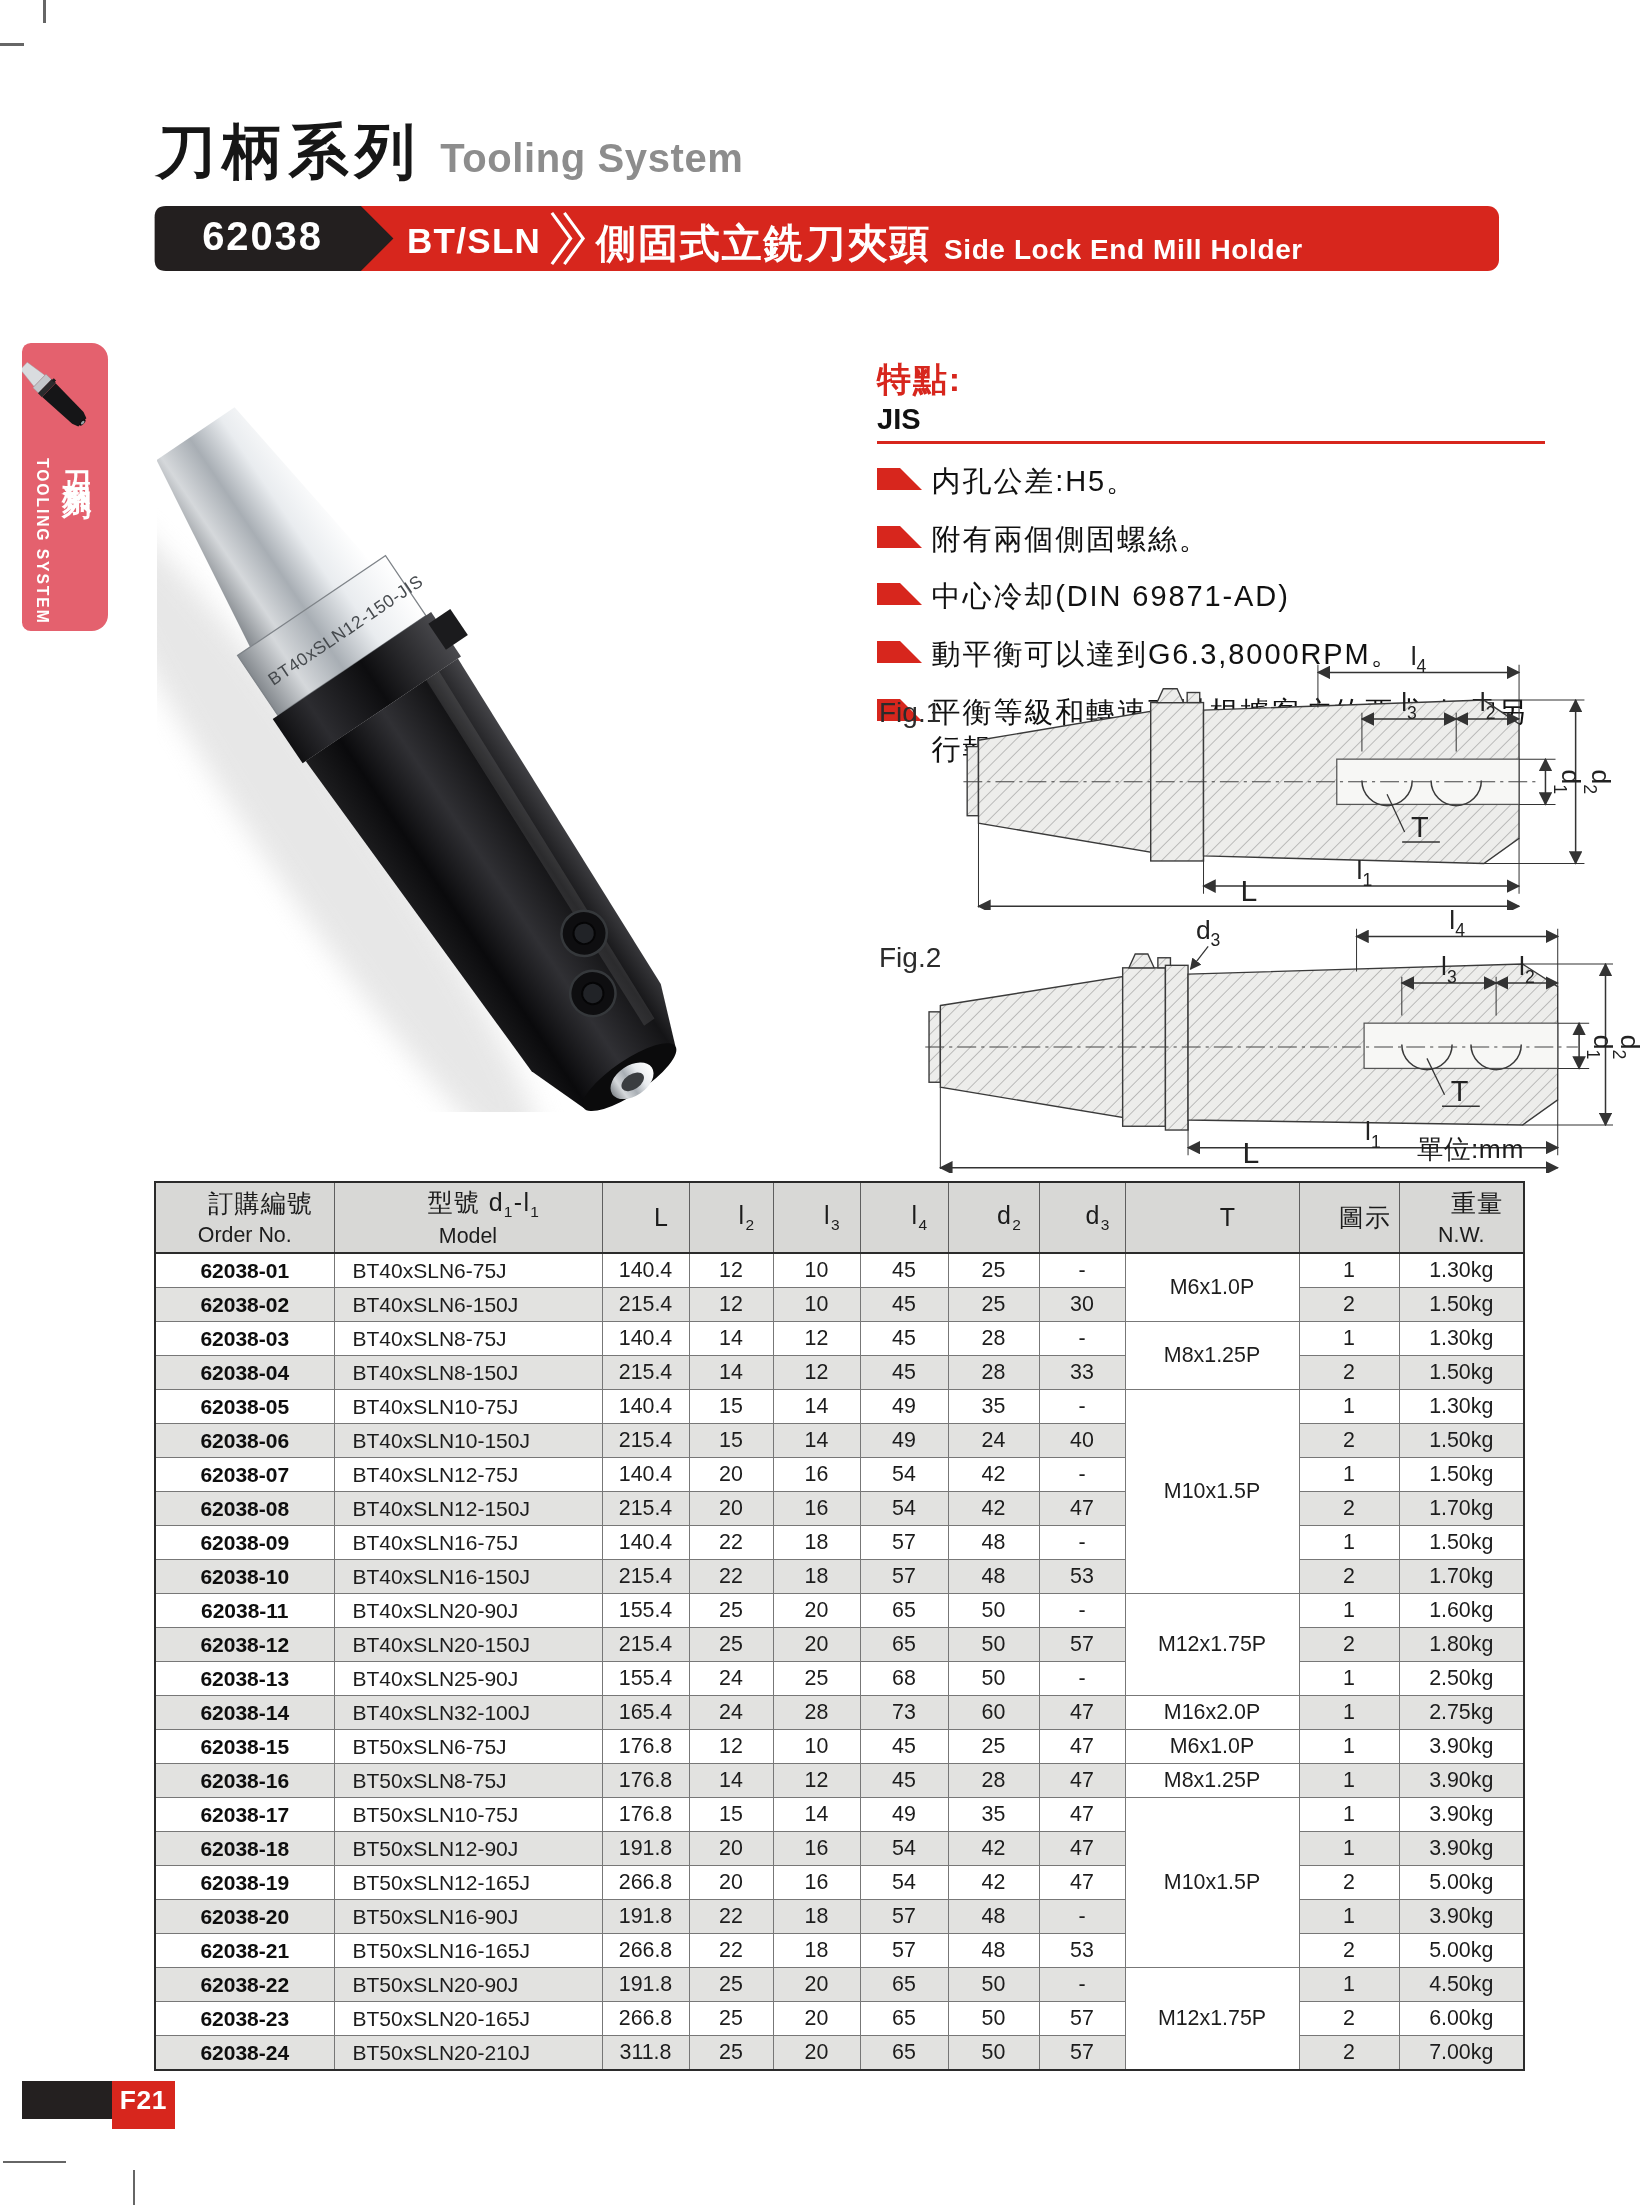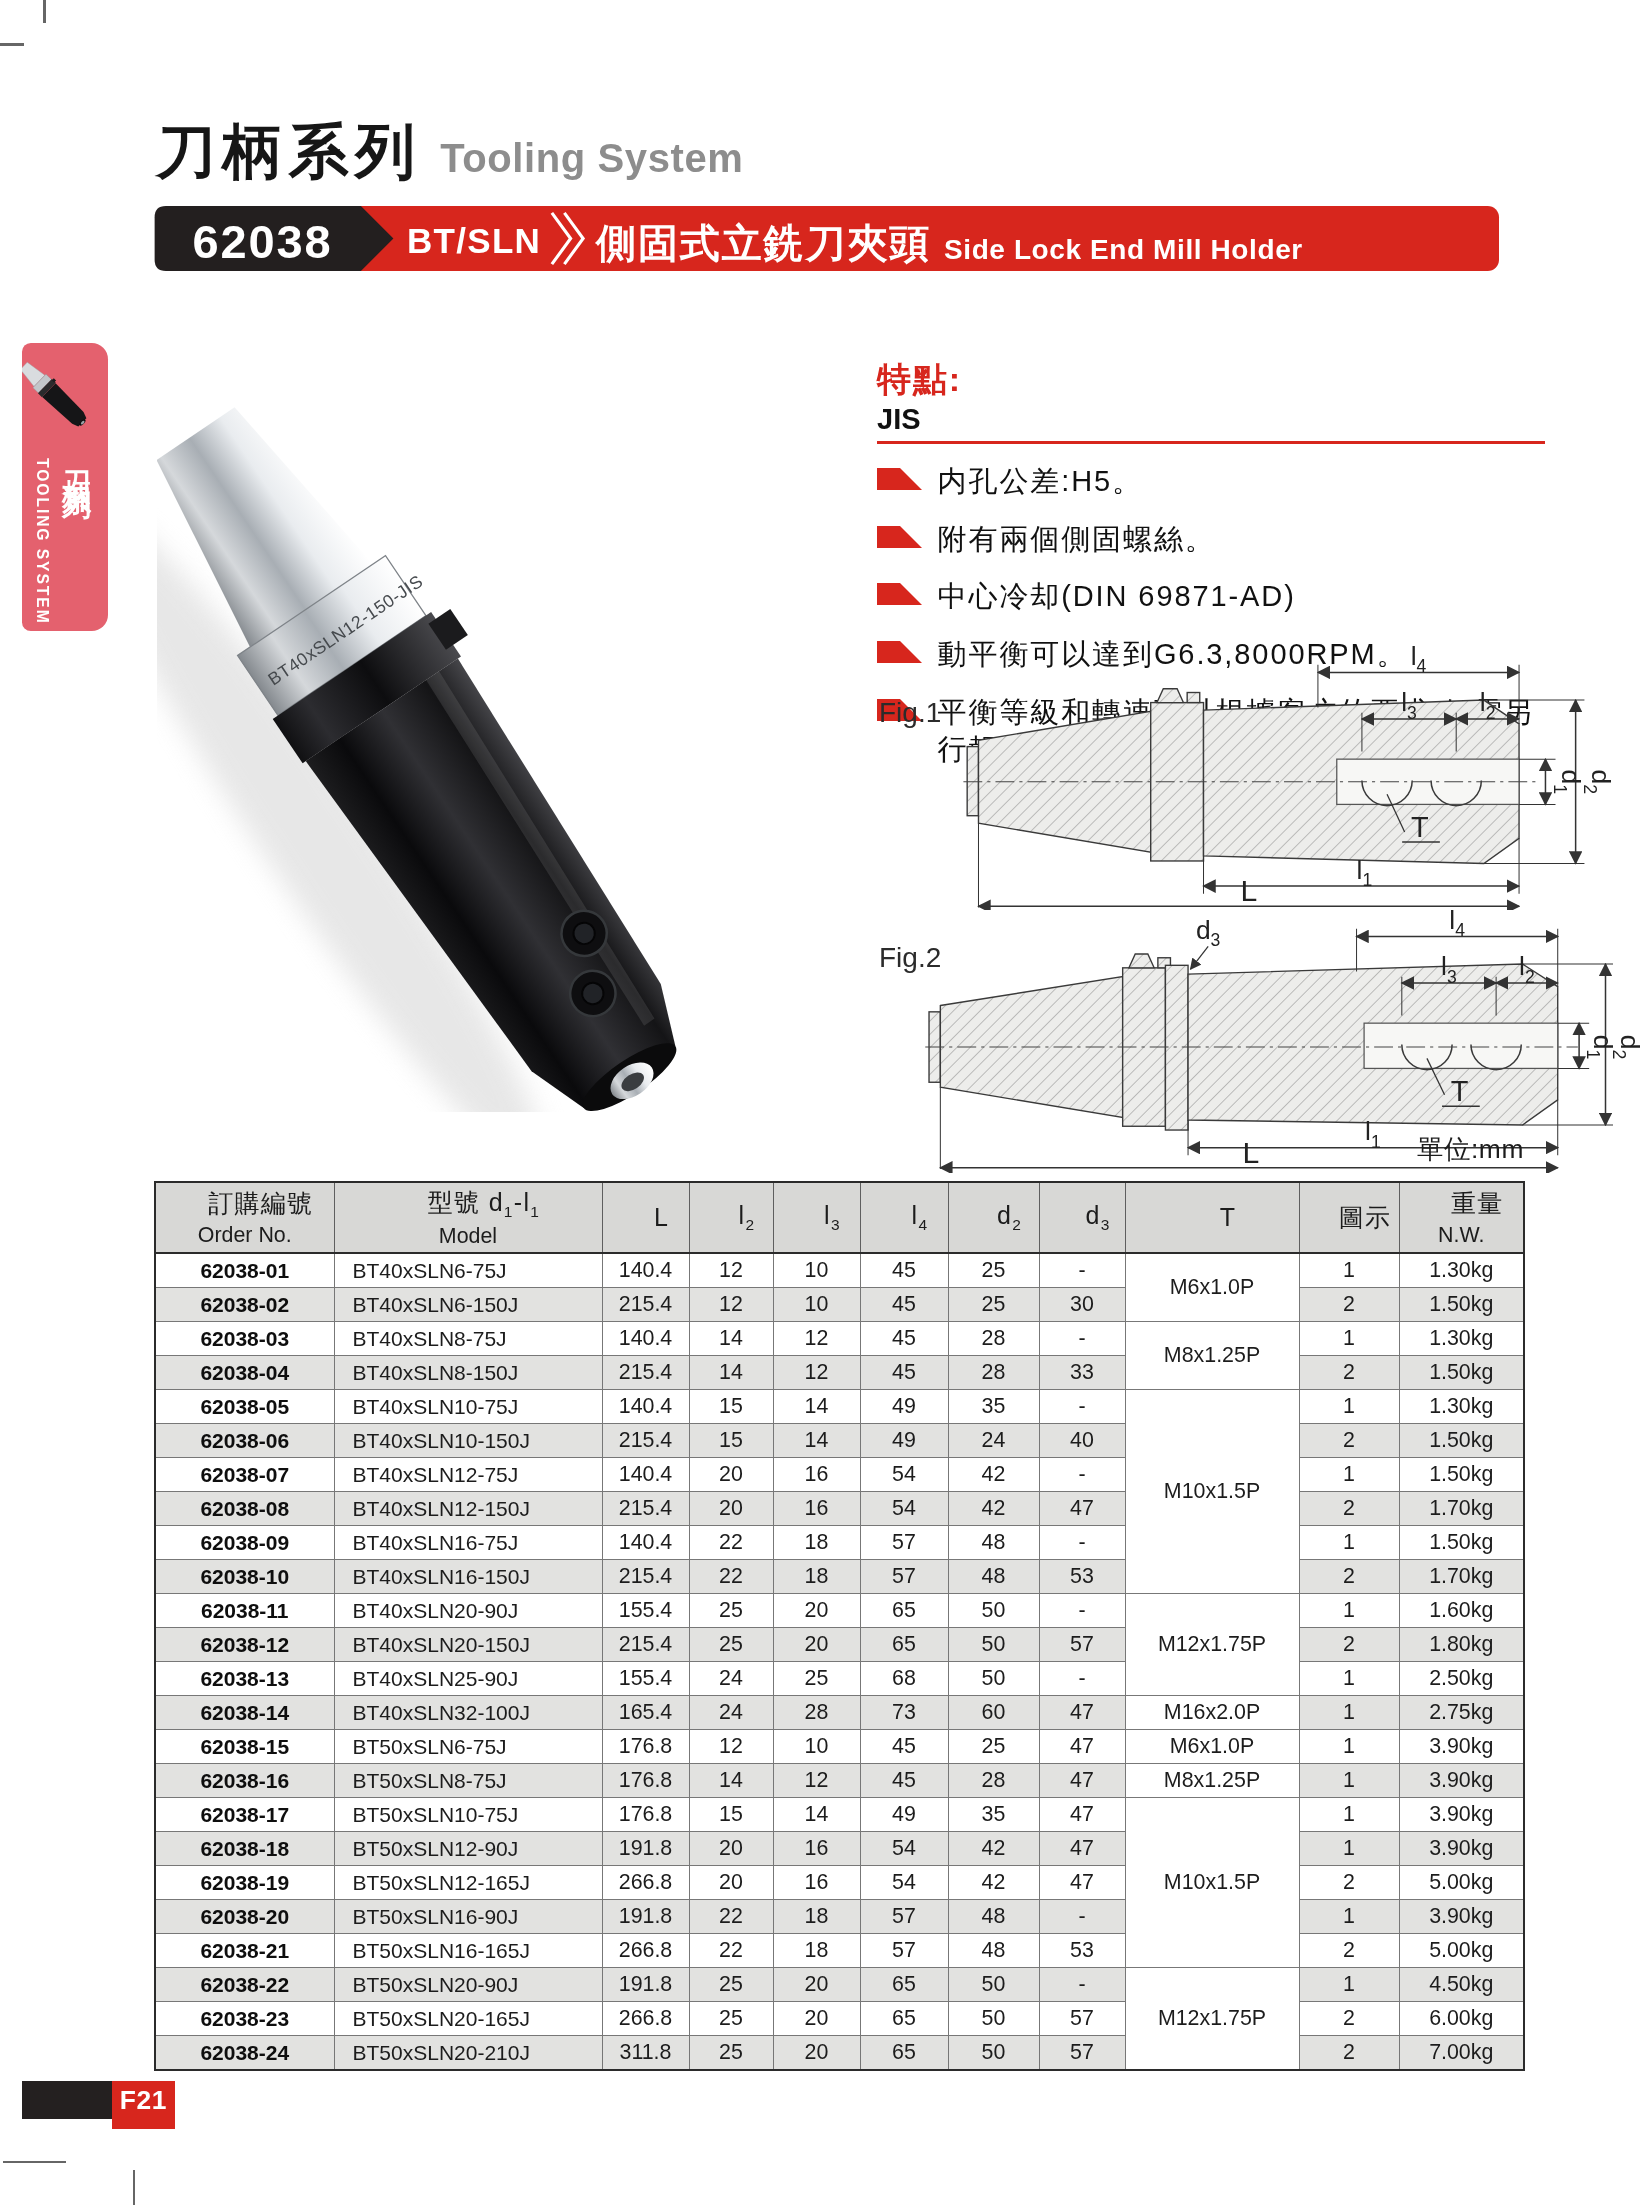--- a/index.html
+++ b/index.html
@@ -13,41 +13,41 @@
   
   #title-row{position:absolute;left:156px;top:112px;display:flex;align-items:baseline;}
   #title-cjk{font-size:60px;font-weight:bold;color:#161616;letter-spacing:6.3px;}
   #title-en{font-size:40px;font-weight:bold;color:#8d8d8d;margin-left:19px;letter-spacing:0.6px;}
 
   
   #banner-red{position:absolute;left:347px;top:206px;width:1152px;height:65px;
               background:#d7261d;border-radius:0 11.3px 11.3px 0;}
   #banner-black{position:absolute;left:154px;top:206px;width:240px;height:65px;}
   #banner-code{position:absolute;left:162px;top:214px;width:201px;text-align:center;
-               font-size:47px;font-weight:bold;color:#fff;letter-spacing:1.9px;}
+               font-size:40px;font-weight:bold;color:#fff;letter-spacing:1.9px;}
   #banner-series{position:absolute;left:407px;top:221px;font-size:35px;font-weight:bold;color:#fff;letter-spacing:1.3px;}
   #banner-chevron{position:absolute;left:548px;top:211px;}
   #banner-cjk{position:absolute;left:596px;top:216px;font-size:40px;font-weight:bold;color:#fff;letter-spacing:1.9px;}
   #banner-en{position:absolute;left:944px;top:234px;font-size:28px;font-weight:bold;color:#fff;letter-spacing:0.6px;}
 
   
   #sidebar{position:absolute;left:22px;top:343px;width:86px;height:288px;background:#e4616e;
            border-radius:8.8px 16.3px 16.3px 8.8px;}
   #sidebar-text{position:absolute;left:0;top:106px;width:86px;display:flex;justify-content:center;gap:6.3px;}
   #sidebar-en{writing-mode:vertical-rl;font-size:15.7px;font-weight:bold;color:#fff;letter-spacing:1.9px;margin-top:8.8px;}
   #sidebar-cjk{writing-mode:vertical-rl;font-size:29px;font-weight:bold;color:#fff;letter-spacing:6.3px;}
 
   
   #features{position:absolute;left:877px;top:357px;width:668px;}
   #features-head{display:flex;justify-content:space-between;align-items:baseline;flex-direction:column;}
   #features-title{font-size:34px;font-weight:bold;color:#d7261d;letter-spacing:1.9px;}
   #features-jis{font-size:29px;font-weight:bold;color:#111;}
   #features-rule{border-bottom:3.1px solid #d7261d;margin-top:5px;}
   #features-list{margin-top:19px;}
-  .feat{display:flex;margin-bottom:20px;gap:6px;}
+  .feat{display:flex;margin-bottom:20px;}
   .tri{width:0;height:0;border-bottom:22.6px solid #d7261d;border-right:22.6px solid transparent;
        flex:0 0 22.6px;margin-top:5px;}
   .ftext{margin-left:10px;font-size:29px;color:#111;letter-spacing:1.9px;line-height:1.3;}
   .fline2{display:block;}
 
   
   .figlabel{position:absolute;font-size:28px;color:#2b2b2b;}
   #unit-label{position:absolute;left:1295px;top:1132px;width:229px;text-align:right;
               font-size:26.4px;color:#1c1c1c;letter-spacing:0.6px;}
 

